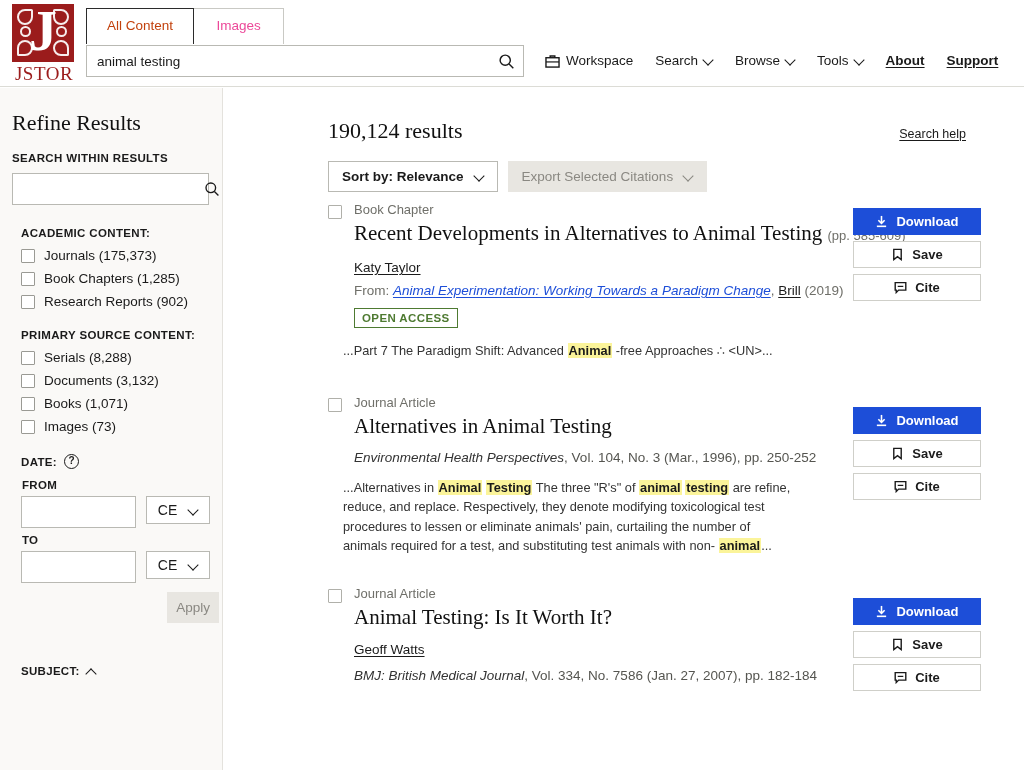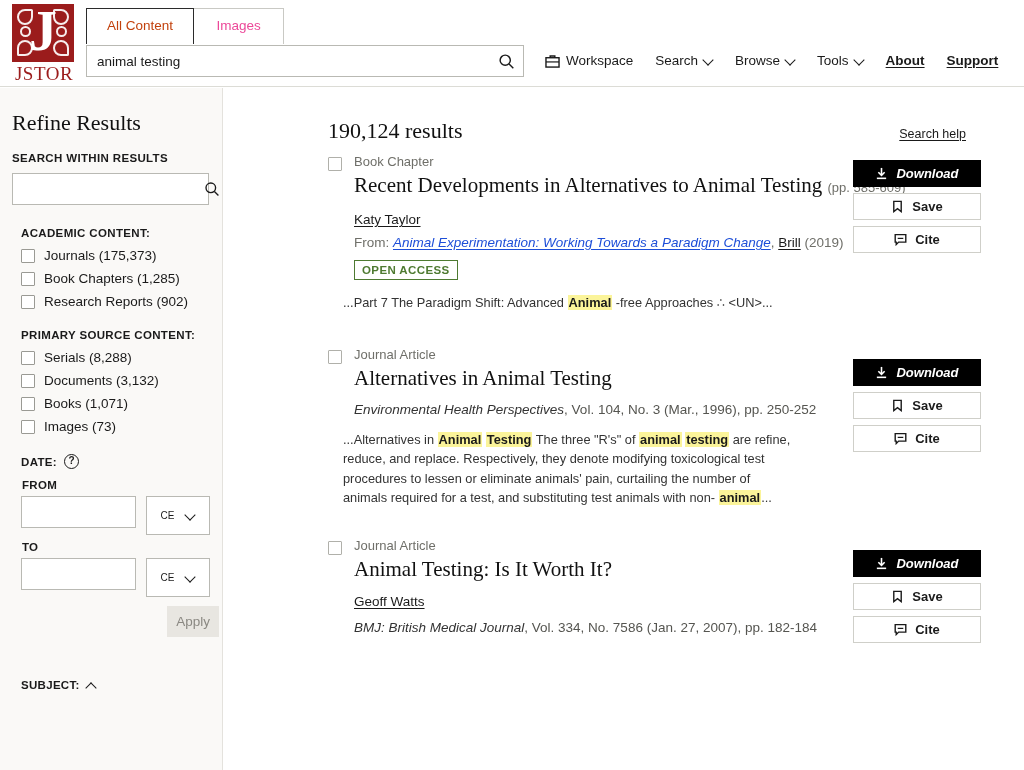--- a/index.html
+++ b/index.html
@@ -219,24 +219,24 @@
     color: #1a1a1a; margin: 0 0 5px 1px;
   }
   .date-row { display: flex; gap: 10px; margin-bottom: 6px; }
   .date-input {
     width: 115px; height: 32px;
     border: 1px solid #b9b9b3; background: #fff;
     font-family: "Liberation Sans", sans-serif; font-size: 13px;
     padding: 0 8px; outline: none;
   }
   .era-select {
-    width: 73px; height: 39px;
+    width: 73px; height: 28px;
     border: 1px solid #b9b9b3; background: #fff;
     display: flex; align-items: center; justify-content: center;
-    gap: 12px; font-size: 10px; cursor: pointer;
+    gap: 12px; font-size: 14px; cursor: pointer;
   }
   .apply-row { display: flex; justify-content: flex-end; width: 198px; margin-top: 9px; }
   .apply-btn {
     background: #e8e6e1; color: #8a8882;
     border: none; padding: 8px 9px;
     font-family: "Liberation Sans", sans-serif; font-size: 13.5px;
     cursor: default;
   }
   .subject-head {
     display: flex; align-items: center; gap: 7px;
@@ -342,21 +342,21 @@
     right: 19px; top: 6px;
     width: 128px;
   }
   .act-btn {
     width: 128px; height: 27px;
     display: flex; align-items: center; justify-content: center; gap: 8px;
     font-size: 13px; font-weight: 700;
     margin-bottom: 6px; cursor: pointer;
     font-family: "Liberation Sans", sans-serif;
   }
-  .act-download { background: #000000; color: #fff; border: none; font-style: italic; }
+  .act-download { background: #1d4ed8; color: #fff; border: none; }
   .act-plain { background: #fff; color: #1a1a1a; border: 1px solid #cfcfc9; }
 </style>
 </head>
 <body>
 
 <div class="page">
 
   <div class="header">
 
     <div class="logo-block">
@@ -496,20 +496,30 @@
     </div>
   </div>
 
   <div class="main">
 
     <div class="results-topline">
       <div class="results-count">190,124 results</div>
       <div class="search-help">Search help</div>
     </div>
 
+    <div class="controls-row">
+      <div class="sort-btn">
+        <span>Sort by: Relevance</span>
+        <span class="chev"></span>
+      </div>
+      <div class="export-btn">
+        <span>Export Selected Citations</span>
+        <span class="chev chev-grey"></span>
+      </div>
+    </div>
 
     <div class="result">
       <div class="result-body">
         <div class="result-head">
           <span class="res-cbx"></span>
           <span class="ctype">Book Chapter</span>
         </div>
         <div class="res-title">
           <span>Recent Developments in Alternatives to Animal Testing</span>
           <span class="pages">(pp. 585-609)</span>

